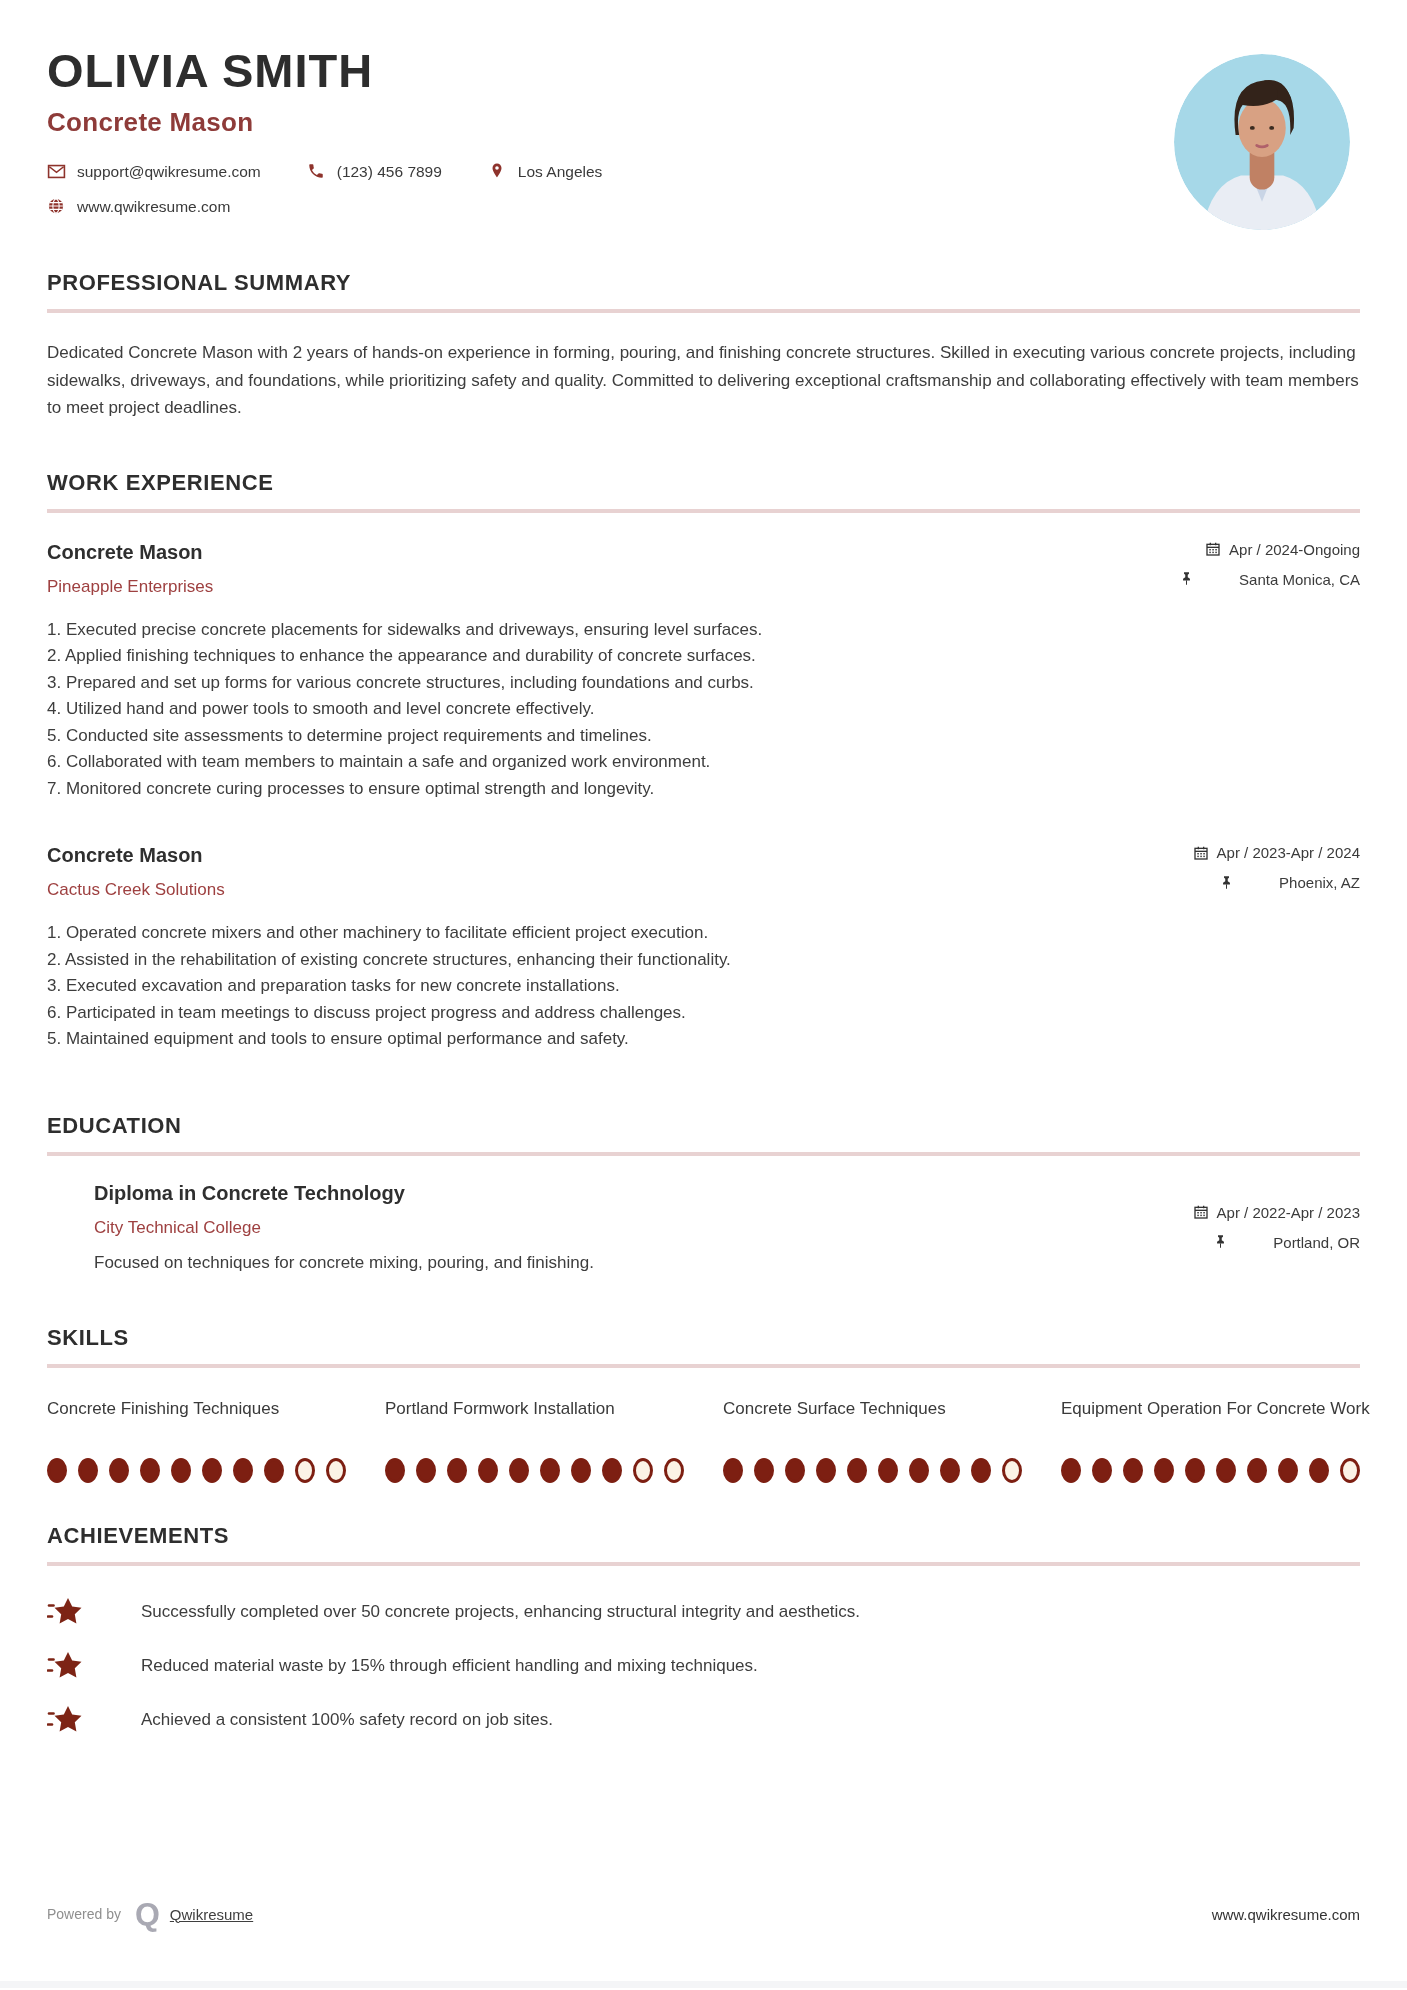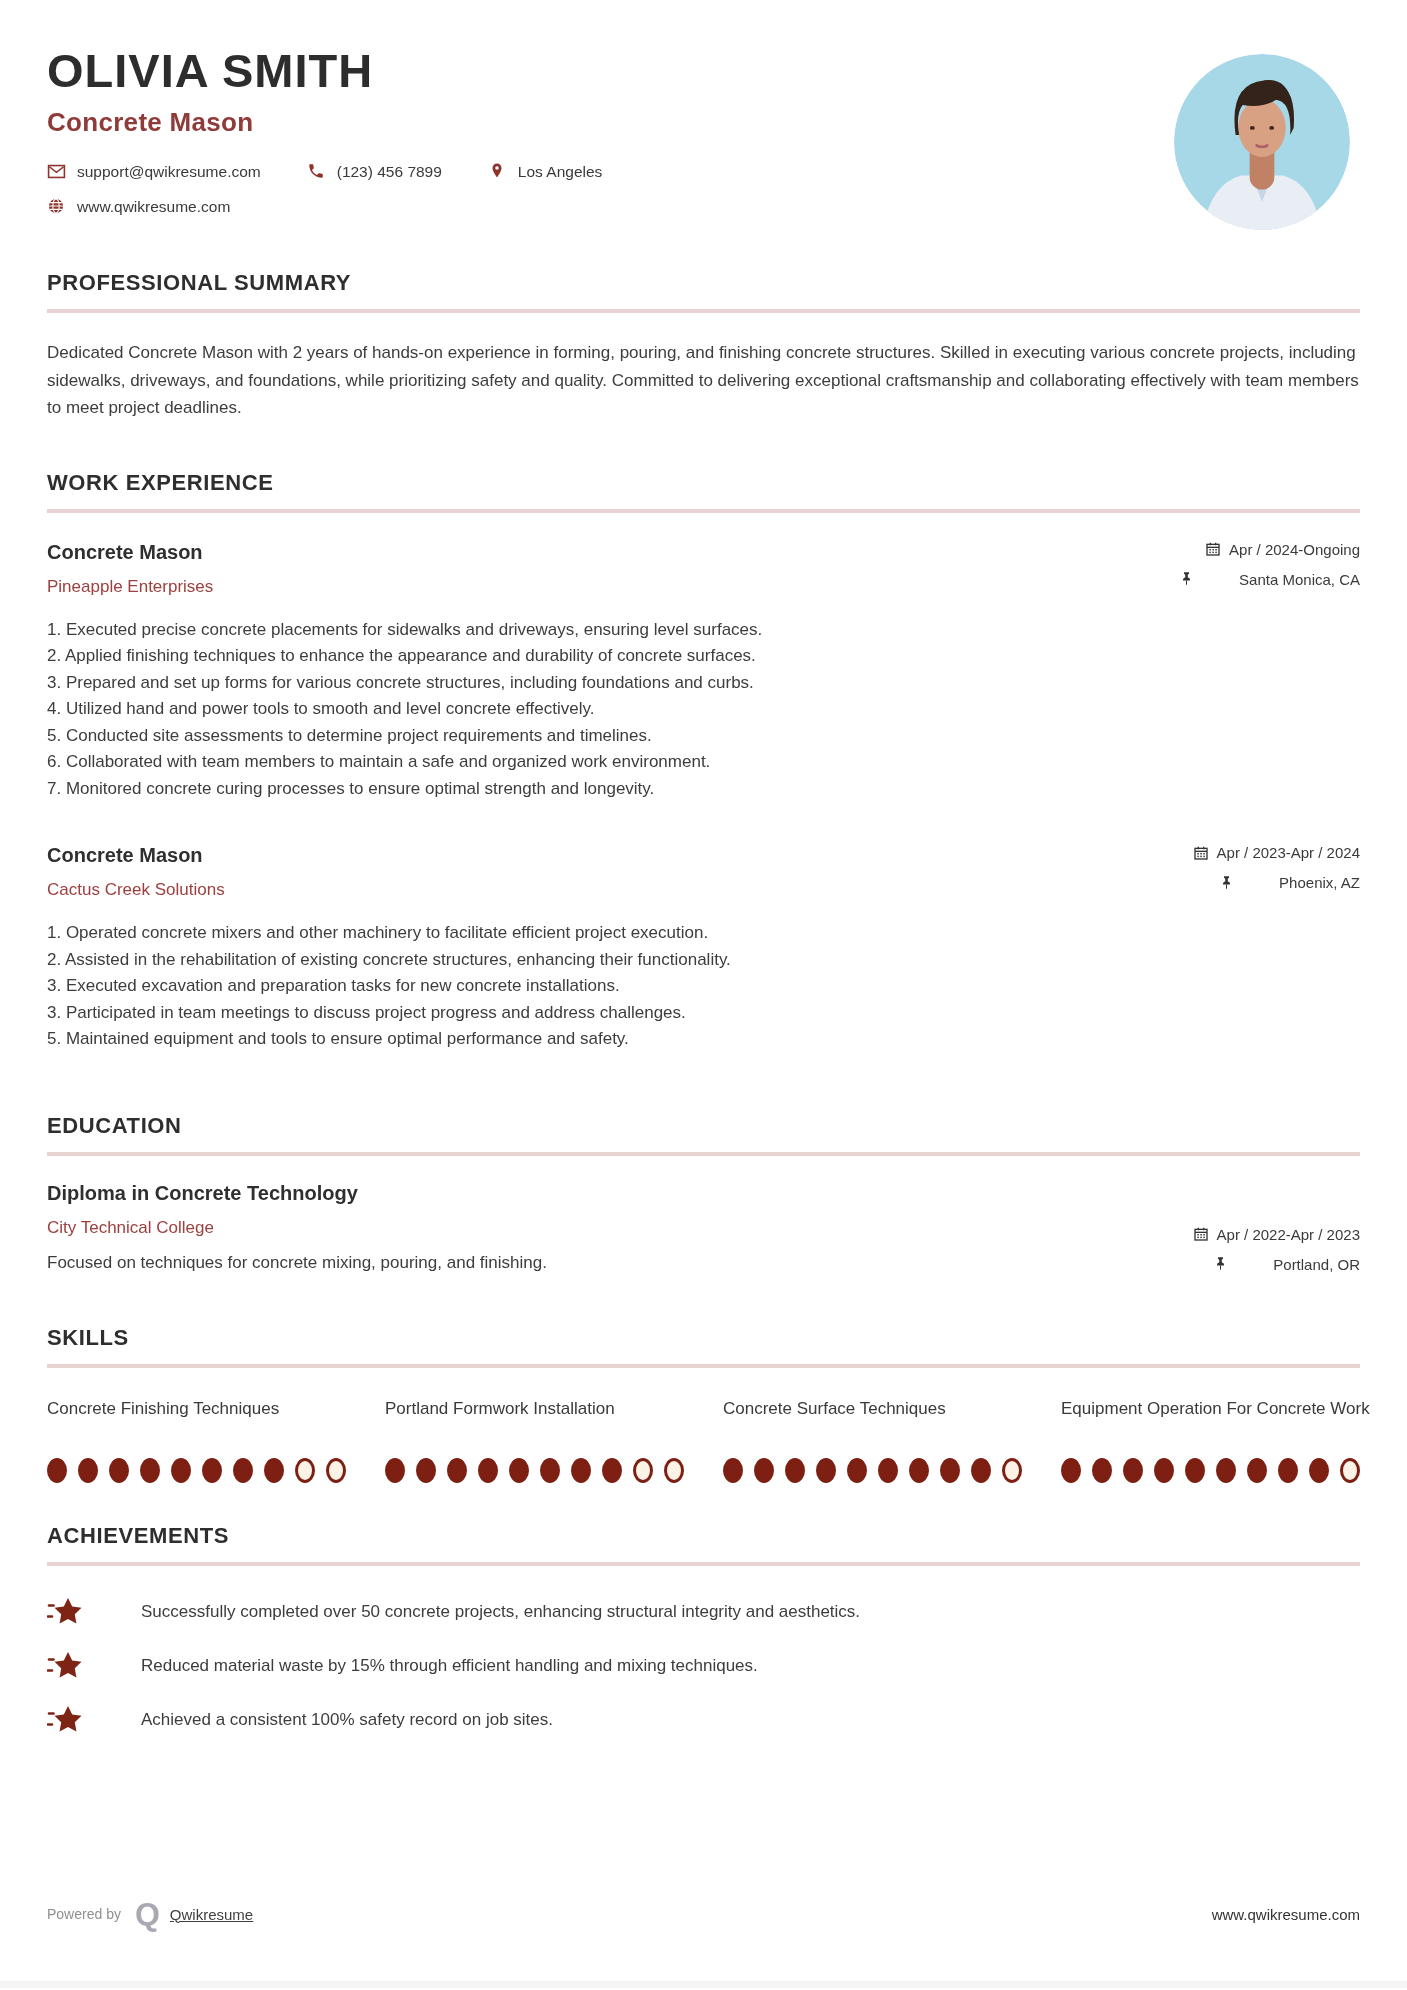--- a/index.html
+++ b/index.html
@@ -36,21 +36,21 @@
   .meta-row { display:flex; align-items:center; justify-content:flex-end; font-size:15px; color:#3b3b3b; margin-top:0; }
   .meta-row + .meta-row { margin-top:13px;gap:36px; }
   .meta-row .micon { width:16px; height:16px; margin-right:8px; display:inline-flex; }
   .bullets { margin-top:20px; }
   .bullet-line { font-size:17px; line-height:26.5px; color:#3d3d3d; }
 
   
   .edu-degree { font-size:20px; font-weight:700; color:#2f2f2f; margin-top:26px; }
   .edu-school { font-size:17px; color:#9e4040; margin-top:13px; }
   .edu-desc { font-size:17px; color:#3d3d3d; margin-top:15px; }
-  .edu-head { display:flex; justify-content:space-between; align-items:flex-end; }
+  .edu-head { display:flex; justify-content:space-between; align-items:center;margin-left:47px; }
 
   
   .skills-grid { display:grid; grid-template-columns:repeat(4,1fr); column-gap:28px; margin-top:28px; }
   .skill-name { font-size:17px; line-height:26px; color:#3a3a3a; min-height:52px; }
   .dots { margin-top:10px; white-space:nowrap; }
   .dot { display:inline-block; width:20px; height:25px; border-radius:50%; margin-right:11px; background:#fbf3e6; border:3px solid #7d1f12; vertical-align:middle; }
   .dot.filled { background:#7d1f12; border-color:#7d1f12; }
 
   
   .ach-list { margin-top:30px; }
@@ -234,21 +234,21 @@
                 </svg>
             </span>
             <span>Phoenix, AZ</span>
           </div>
         </div>
       </div>
       <div class="bullets">
         <div class="bullet-line">1. Operated concrete mixers and other machinery to facilitate efficient project execution.</div>
         <div class="bullet-line">2. Assisted in the rehabilitation of existing concrete structures, enhancing their functionality.</div>
         <div class="bullet-line">3. Executed excavation and preparation tasks for new concrete installations.</div>
-        <div class="bullet-line">3. Participated in team meetings to discuss project progress and address challenges.</div>
+        <div class="bullet-line">6. Participated in team meetings to discuss project progress and address challenges.</div>
         <div class="bullet-line">5. Maintained equipment and tools to ensure optimal performance and safety.</div>
       </div>
     </div>
   </div>
 
   <div class="section" style="margin-top:60px;">
     <div class="sec-heading">EDUCATION</div>
     <div class="sec-divider"></div>
     <div class="edu-head">
       <div>

